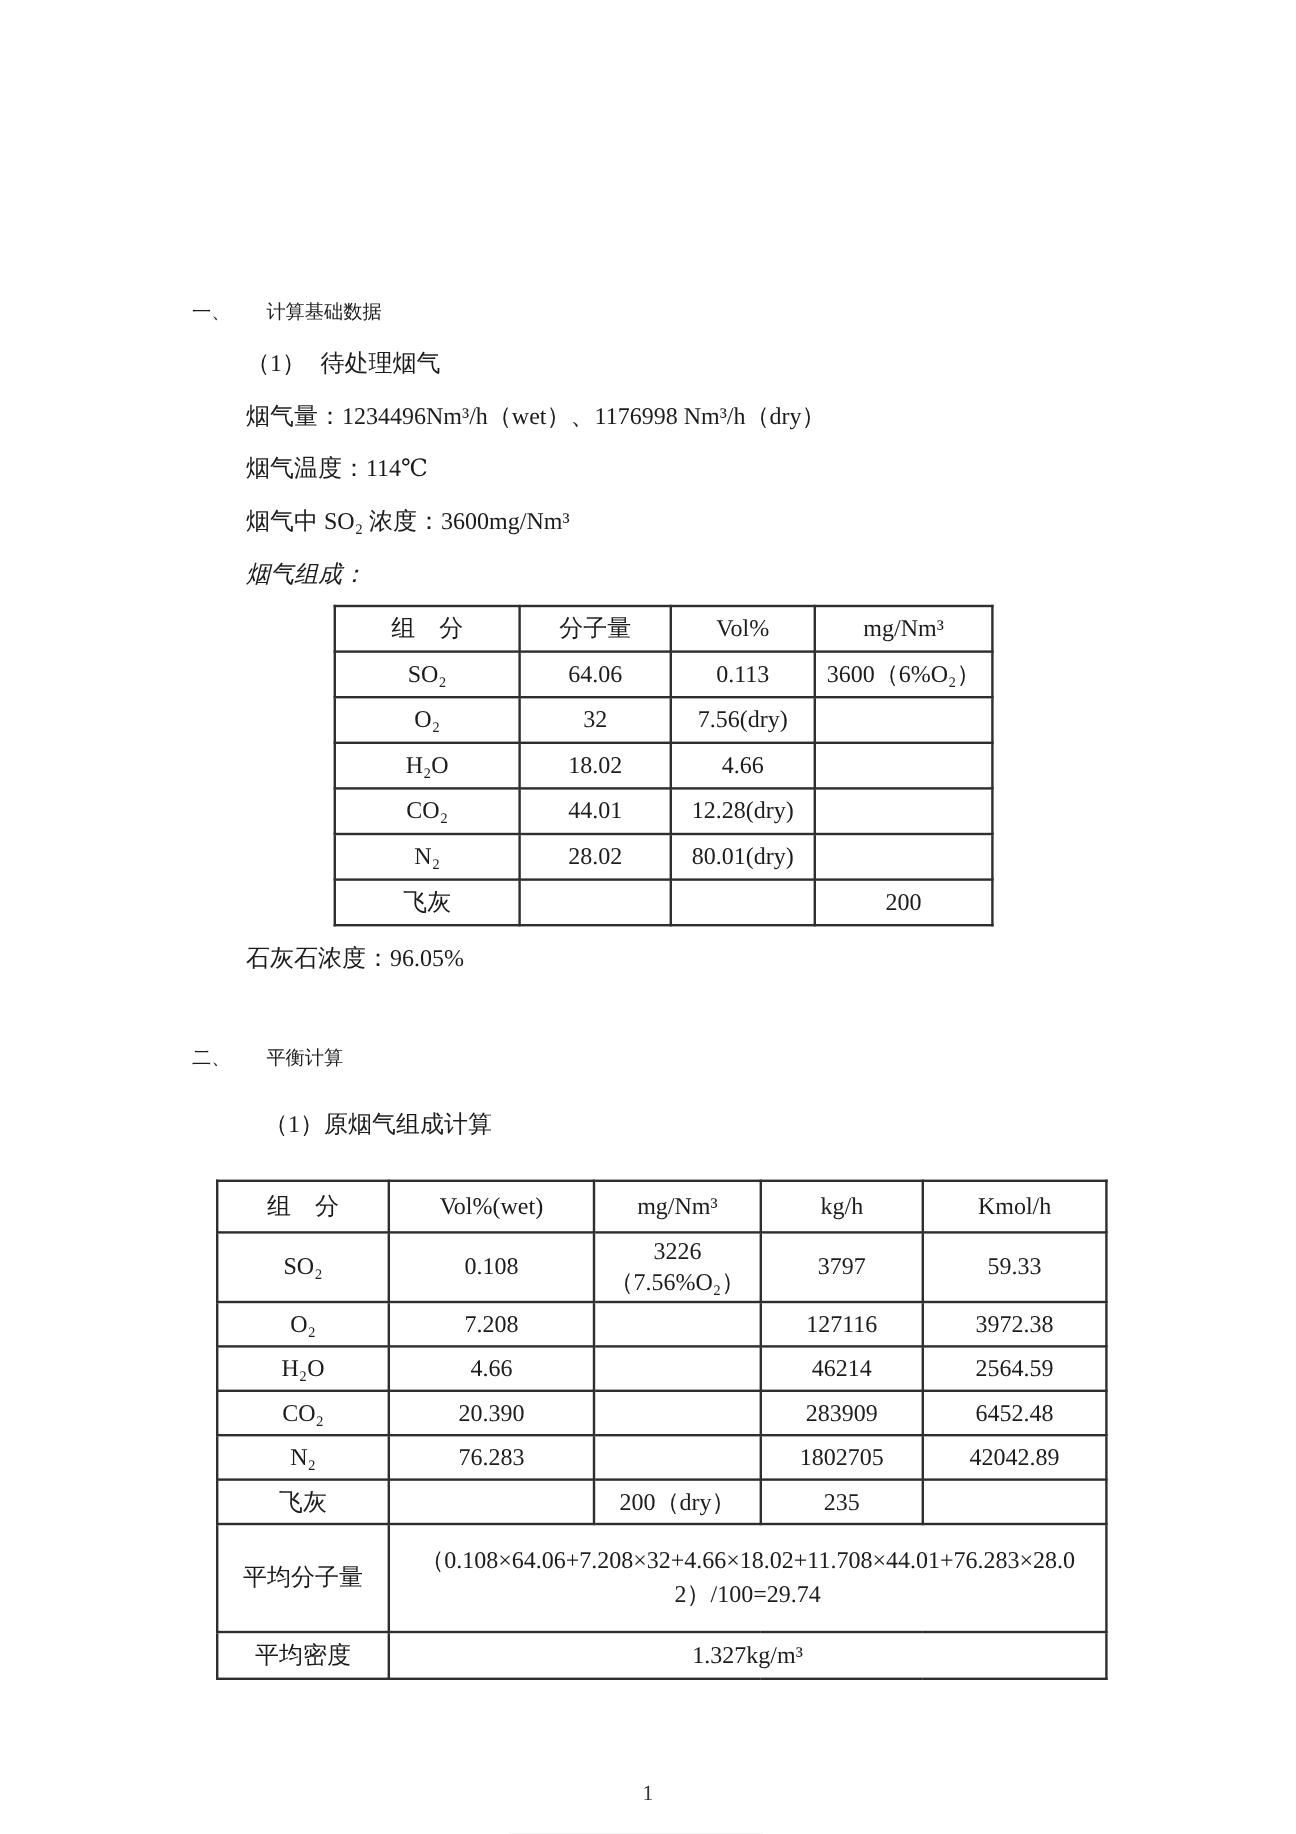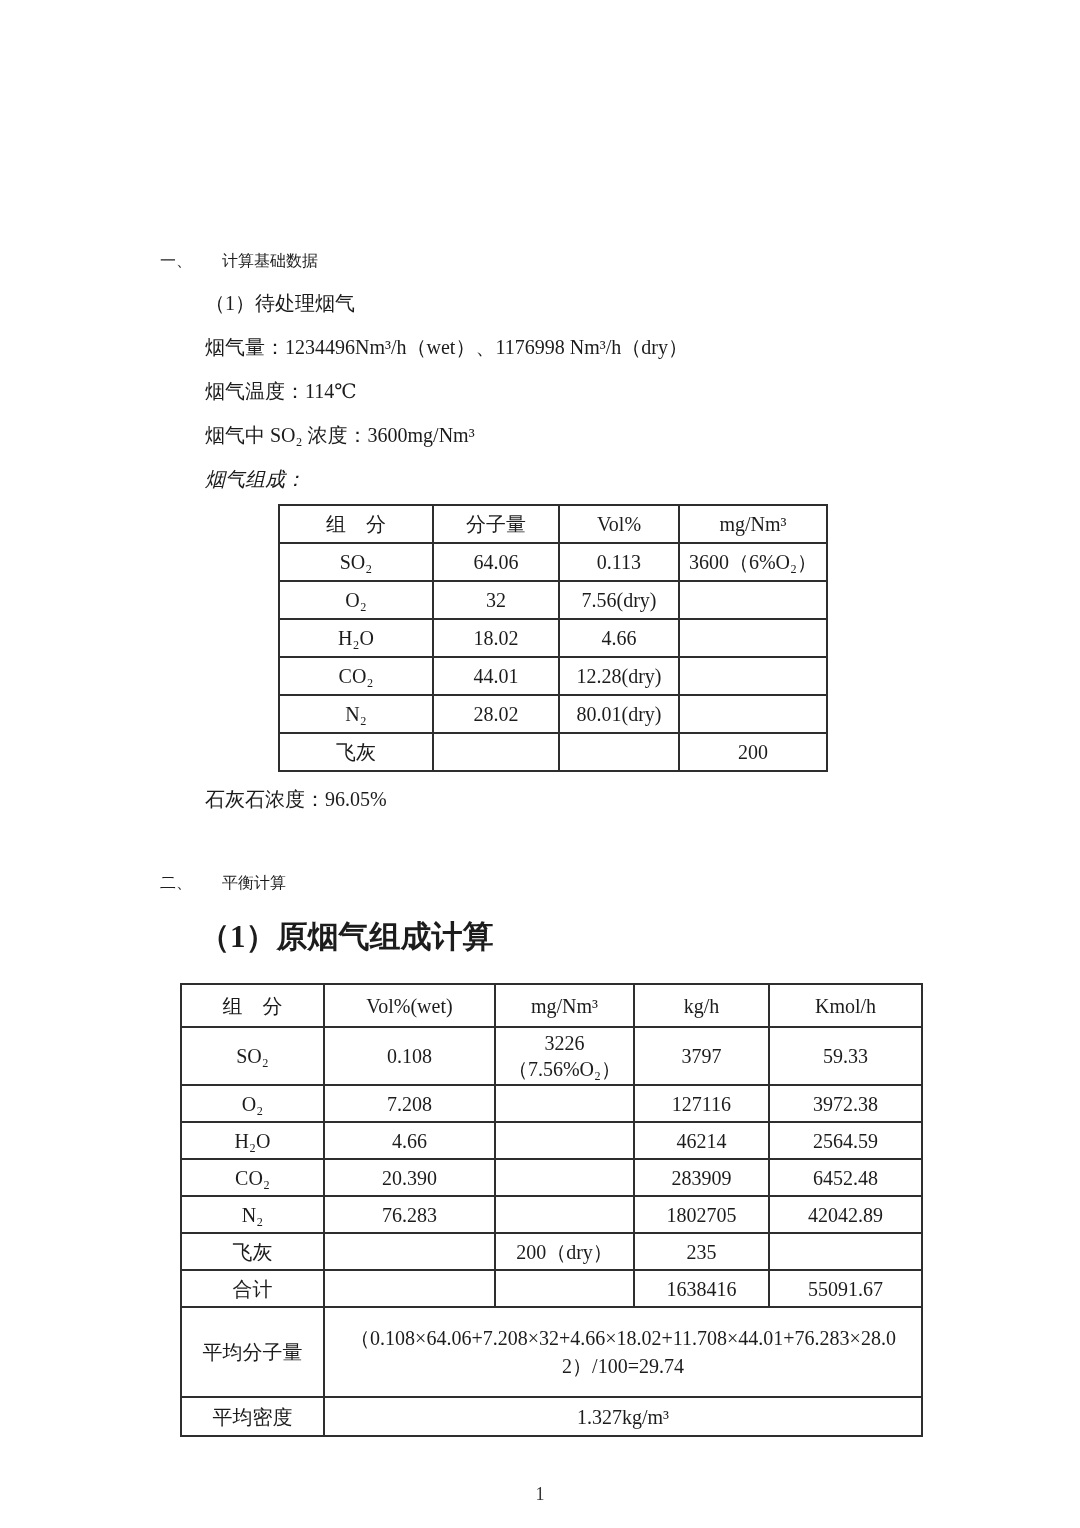--- a/index.html
+++ b/index.html
@@ -14,23 +14,23 @@
     overflow:hidden;
   }
   .doc-title {
     position:absolute; left:154px; top:142px;
     font-size:45px; font-weight:400; letter-spacing:3px;
     line-height:1.15; white-space:nowrap;
   }
   .sec-heading { position:absolute; font-size:16px; line-height:26px; white-space:nowrap; }
   .sec-heading .sec-title { margin-left:30px; }
   .sub-heading { position:absolute; font-size:20px; line-height:26px; white-space:nowrap; }
-  .sub-heading .sub-title { }
+  .sub-heading .sub-title { margin-left:12px; }
   .body-line { position:absolute; left:205px; font-size:20px; line-height:26px; white-space:nowrap; }
-  .bold-sub { position:absolute; left:199px; font-size:31px; font-weight:700; line-height:30px; white-space:nowrap; }
+  .bold-sub { position:absolute; left:220px; font-size:20px; font-weight:400; line-height:30px; white-space:nowrap; }
 
   table { border-collapse:collapse; table-layout:fixed; position:absolute; background:#fff; }
   th, td {
     border:2px solid #2e2e2e;
     font-size:20px; font-weight:400;
     text-align:center; vertical-align:middle;
     padding:2px 4px;
     line-height:26px;
     white-space:pre-line;
     overflow:hidden;
@@ -189,27 +189,20 @@
         <td>1802705</td>
         <td>42042.89</td>
       </tr>
       <tr class="std">
         <td>飞灰</td>
         <td></td>
         <td>200（dry）</td>
         <td>235</td>
         <td></td>
       </tr>
-      <tr class="std">
-        <td>合计</td>
-        <td></td>
-        <td></td>
-        <td>1638416</td>
-        <td>55091.67</td>
-      </tr>
       <tr class="avgrow">
         <td>平均分子量</td>
         <td colspan="4" class="formula">（0.108×64.06+7.208×32+4.66×18.02+11.708×44.01+76.283×28.02）/100=29.74</td>
       </tr>
       <tr class="densrow">
         <td>平均密度</td>
         <td colspan="4">1.327kg/m³</td>
       </tr>
     </tbody>
   </table>

